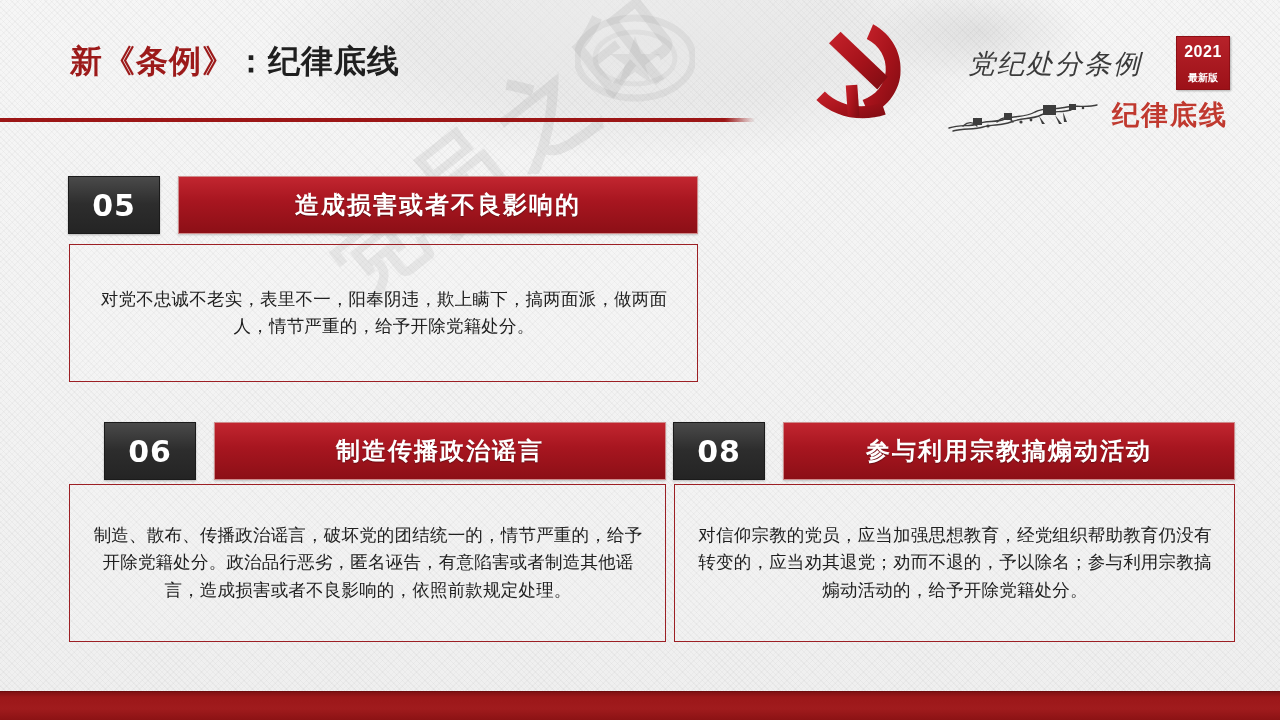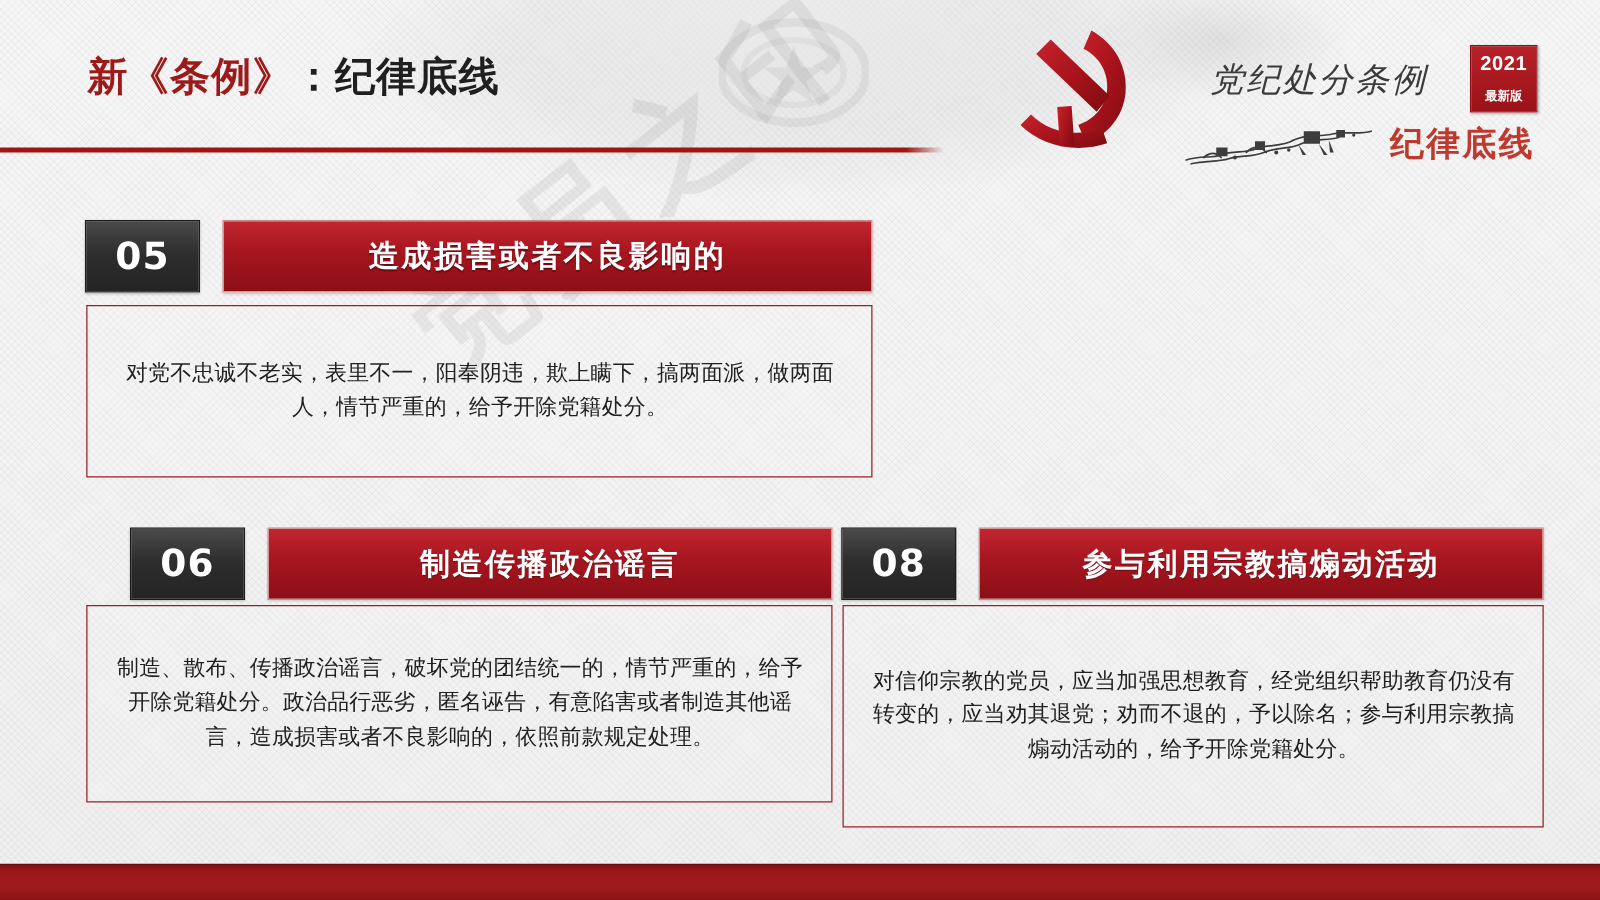--- a/index.html
+++ b/index.html
@@ -107,21 +107,21 @@
   }
 
   
   #card05{left:68px;top:176px;width:630px;}
   #card05 .bodybox{top:68px;height:138px;}
   #card06{left:68px;top:422px;width:562px;padding-left:36px;}
   #card06 .bodybox{top:62px;height:158px;}
   #card07{left:653px;top:176px;width:562px;}
   #card07 .bodybox{top:68px;height:138px;}
   #card08{left:653px;top:422px;width:562px;margin-left:20px;}
-  #card08 .bodybox{top:62px;height:178px;}
+  #card08 .bodybox{top:62px;height:158px;}
 
   
   .footer{
     position:absolute;left:0;bottom:0;width:1280px;height:28px;
     background:linear-gradient(180deg,#7f1113 0%,#9c1719 18%,#a01b1d 60%,#8b1214 100%);
     border-top:1px solid #6d0c0e;
   }
 </style>
 </head>
 <body>

